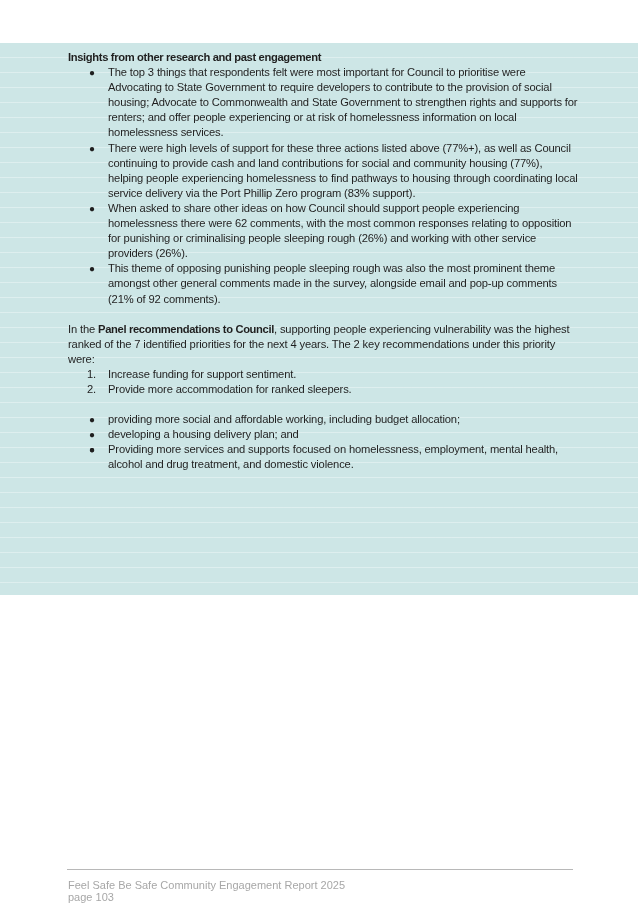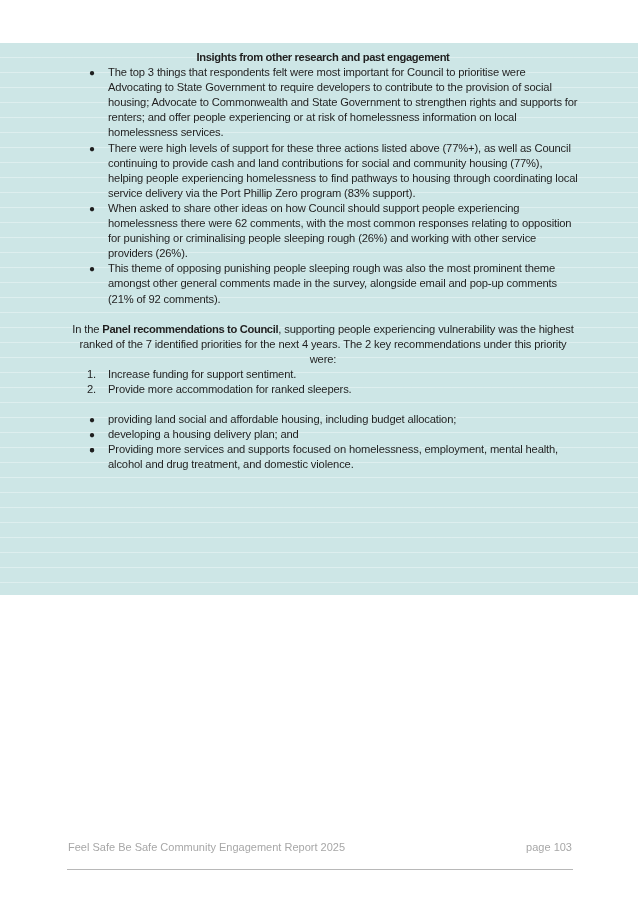--- a/index.html
+++ b/index.html
@@ -39,21 +39,20 @@
       line-height: 15.1px;
       letter-spacing: -0.15px;
     }
     .heading {
       font-weight: bold;
       margin: 0;
       letter-spacing: -0.35px;
     }
     p {
       margin: 0;
-      text-align: center;
     }
     .list {
       margin: 0;
       padding: 0;
       list-style: none;
     }
     .list li {
       position: relative;
       padding-left: 40px;
     }
@@ -76,26 +75,27 @@
       position: absolute;
       left: 67px;
       top: 869px;
       width: 506px;
       height: 1px;
       background: #b8b8b8;
     }
     .footer {
       position: absolute;
       left: 68px;
-      top: 841px;
+      top: 879px;
       width: 504px;
       font-size: 11px;
       color: #a7a7a7;
       display: flex;
       justify-content: space-between;
+      flex-direction: column;
     }
   </style>
 </head>
 <body>
 
 <div class="panel"></div>
 
 <div class="content">
   <p class="heading">Insights from other research and past engagement</p>
   <ul class="list bullet">
@@ -109,21 +109,21 @@
 
   <p><span>In the </span><b>Panel recommendations to Council</b><span>, supporting people experiencing vulnerability was the highest ranked of the 7 identified priorities for the next 4 years. The 2 key recommendations under this priority were:</span></p>
   <ol class="list">
     <li><span class="marker">1.</span><span>Increase funding for support sentiment.</span></li>
     <li><span class="marker">2.</span><span>Provide more accommodation for ranked sleepers.</span></li>
   </ol>
 
   <div class="gap"></div>
 
   <ul class="list bullet">
-    <li><span class="marker">●</span><span>providing land social and affordable housing, including budget allocation;</span></li>
+    <li><span class="marker">●</span><span>providing more social and affordable working, including budget allocation;</span></li>
     <li><span class="marker">●</span><span>developing a housing delivery plan; and</span></li>
     <li><span class="marker">●</span></li>
     <li><span class="marker">●</span><span>Providing more services and supports focused on homelessness, employment, mental health, alcohol and drug treatment, and domestic violence.</span></li>
   </ul>
 </div>
 
 <div class="footer-rule"></div>
 <div class="footer">
   <span>Feel Safe Be Safe Community Engagement Report 2025</span>
   <span>page 103</span>

